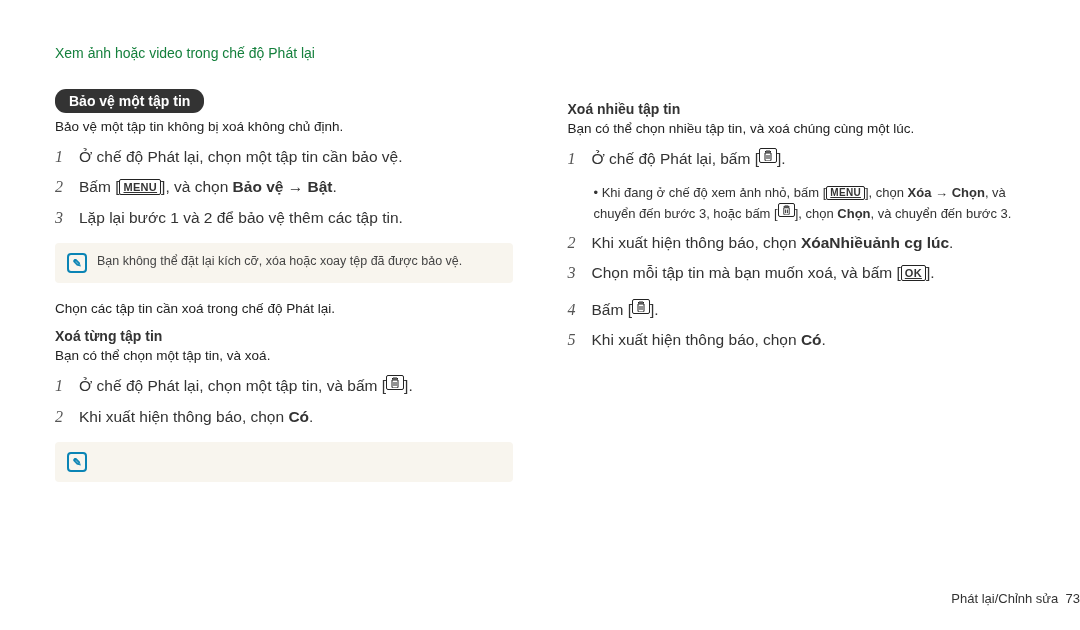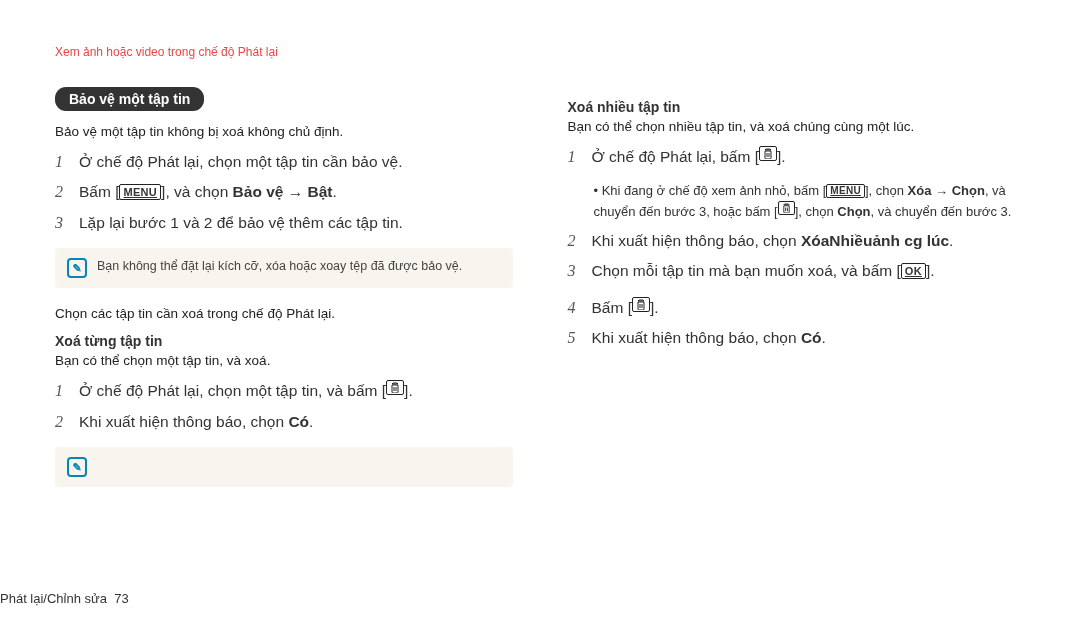--- a/index.html
+++ b/index.html
@@ -7,42 +7,42 @@
     font-family: Arial, "Helvetica Neue", sans-serif;
     background: #fff;
     width: 1080px;
     height: 630px;
     padding: 45px 55px 30px 55px;
     position: relative;
     color: #333;
     font-size: 14px;
   }
   .breadcrumb {
-    color: #ef4444;
-    font-size: 12px;
+    color: #15803d;
+    font-size: 14px;
     margin-bottom: 28px;
     font-weight: 400;
   }
   .columns {
     display: flex;
     gap: 55px;
   }
   .col {
     flex: 1;
     min-width: 0;
   }
   .section-pill {
     display: inline-block;
     background: #333;
     color: #fff;
     padding: 4px 14px;
     border-radius: 11px;
     font-size: 14px;
     font-weight: bold;
-    margin-bottom: 13px;
+    margin-bottom: 6px;
   }
   .subtext {
     font-size: 13.5px;
     margin-bottom: 12px;
     color: #222;
   }
   .bold-sub {
     font-weight: bold;
     font-size: 14px;
     margin-bottom: 4px;
@@ -128,21 +128,21 @@
     padding: 1px 3px;
     vertical-align: 1px;
     line-height: 10px;
   }
   .trash-icon svg { display: block; }
   .footer {
     position: absolute;
     bottom: 24px;
     left: 0;
     width: 100%;
-    text-align: left;
+    text-align: right;
     font-size: 13px;
     color: #333;
   }
   .footer .pg { font-weight: normal; }
   b { font-weight: bold; }
 </style>
 </head>
 <body>
 
 <div class="breadcrumb">Xem ảnh hoặc video trong chế độ Phát lại</div>

